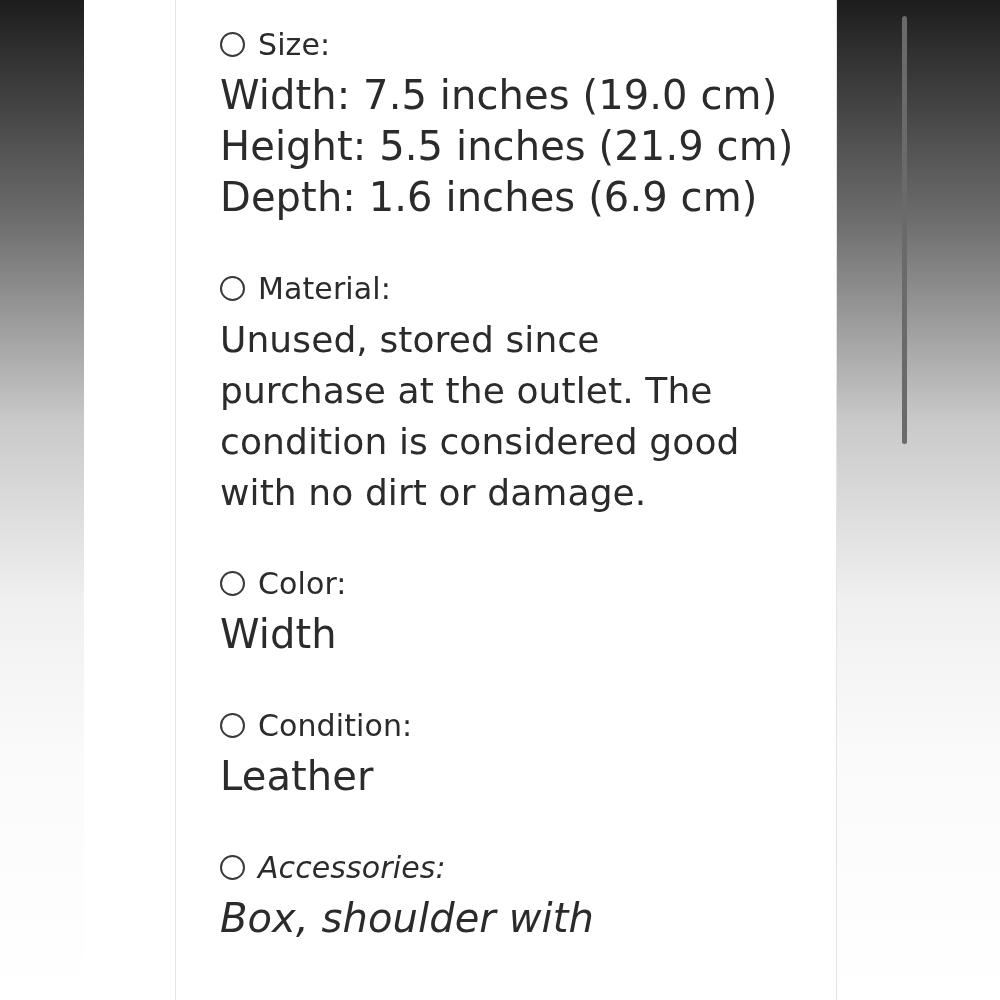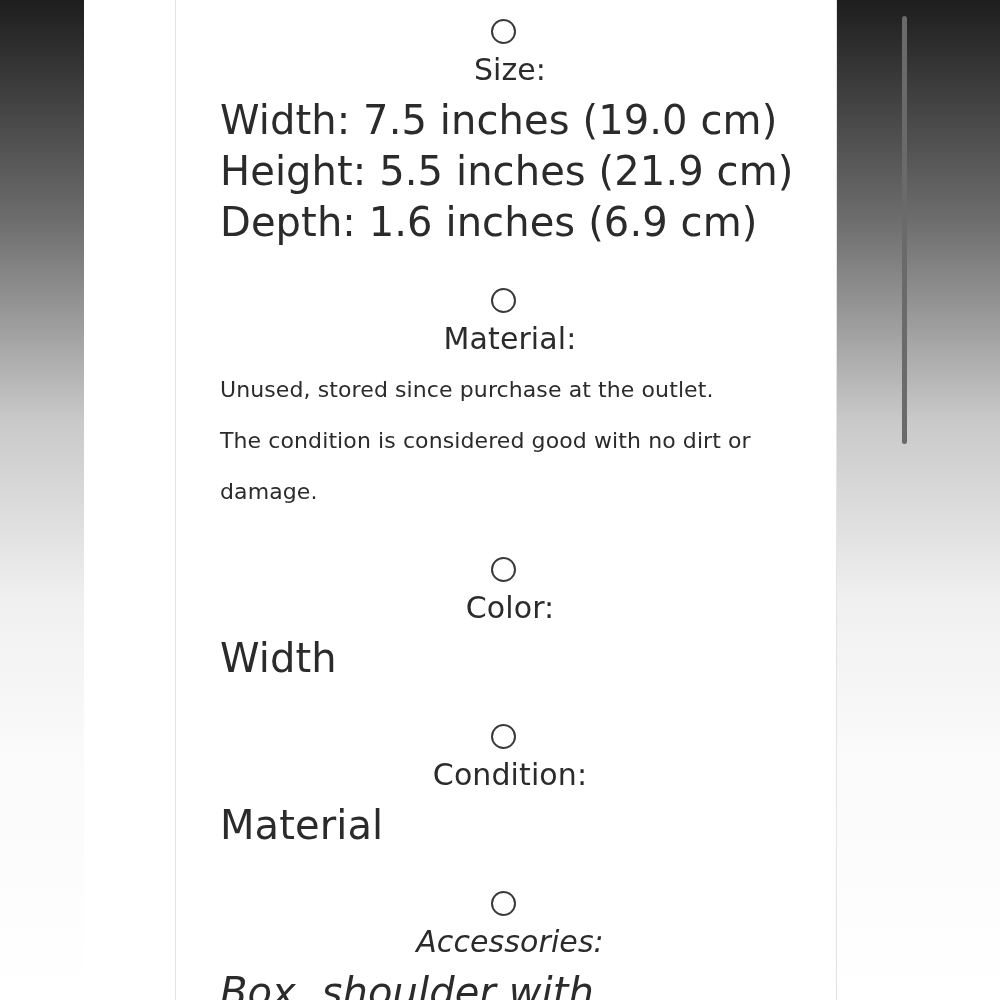--- a/index.html
+++ b/index.html
@@ -75,41 +75,40 @@
     line-height: 51px;
   }
   .block {
     margin: 0 0 40px 0;
   }
   .block:last-child { margin-bottom: 0; font-style: italic; }
   .heading {
     display: flex;
     align-items: center;
     white-space: nowrap;
-    flex-direction: column;
   }
   .bullet {
     display: inline-block;
     width: 21px;
     height: 21px;
     border: 2px solid #3a3a3a;
     border-radius: 50%;
     margin-right: 13px;
     flex: 0 0 auto;
   }
   .heading-label {
     font-size: 30px;
     letter-spacing: 0.1px;
   }
   .line {
     font-size: 40px;
     letter-spacing: 0.1px;
   }
   .para {
-    font-size: 22px;
+    font-size: 36px;
     line-height: 51px;
     letter-spacing: 0.1px;
     max-width: 540px;
   }
   
   .first { margin-top: 19px; }
 
   
   .scrollbar-track {
     position: absolute;
@@ -164,21 +163,21 @@
           <span class="heading-label">Color:</span>
         </div>
         <div class="line">Width</div>
       </div>
 
       <div class="block">
         <div class="heading">
           <span class="bullet"></span>
           <span class="heading-label">Condition:</span>
         </div>
-        <div class="line">Material</div>
+        <div class="line">Leather</div>
       </div>
 
       <div class="block">
         <div class="heading">
           <span class="bullet"></span>
           <span class="heading-label">Accessories:</span>
         </div>
         <div class="line">Box, shoulder with</div>
       </div>
 

